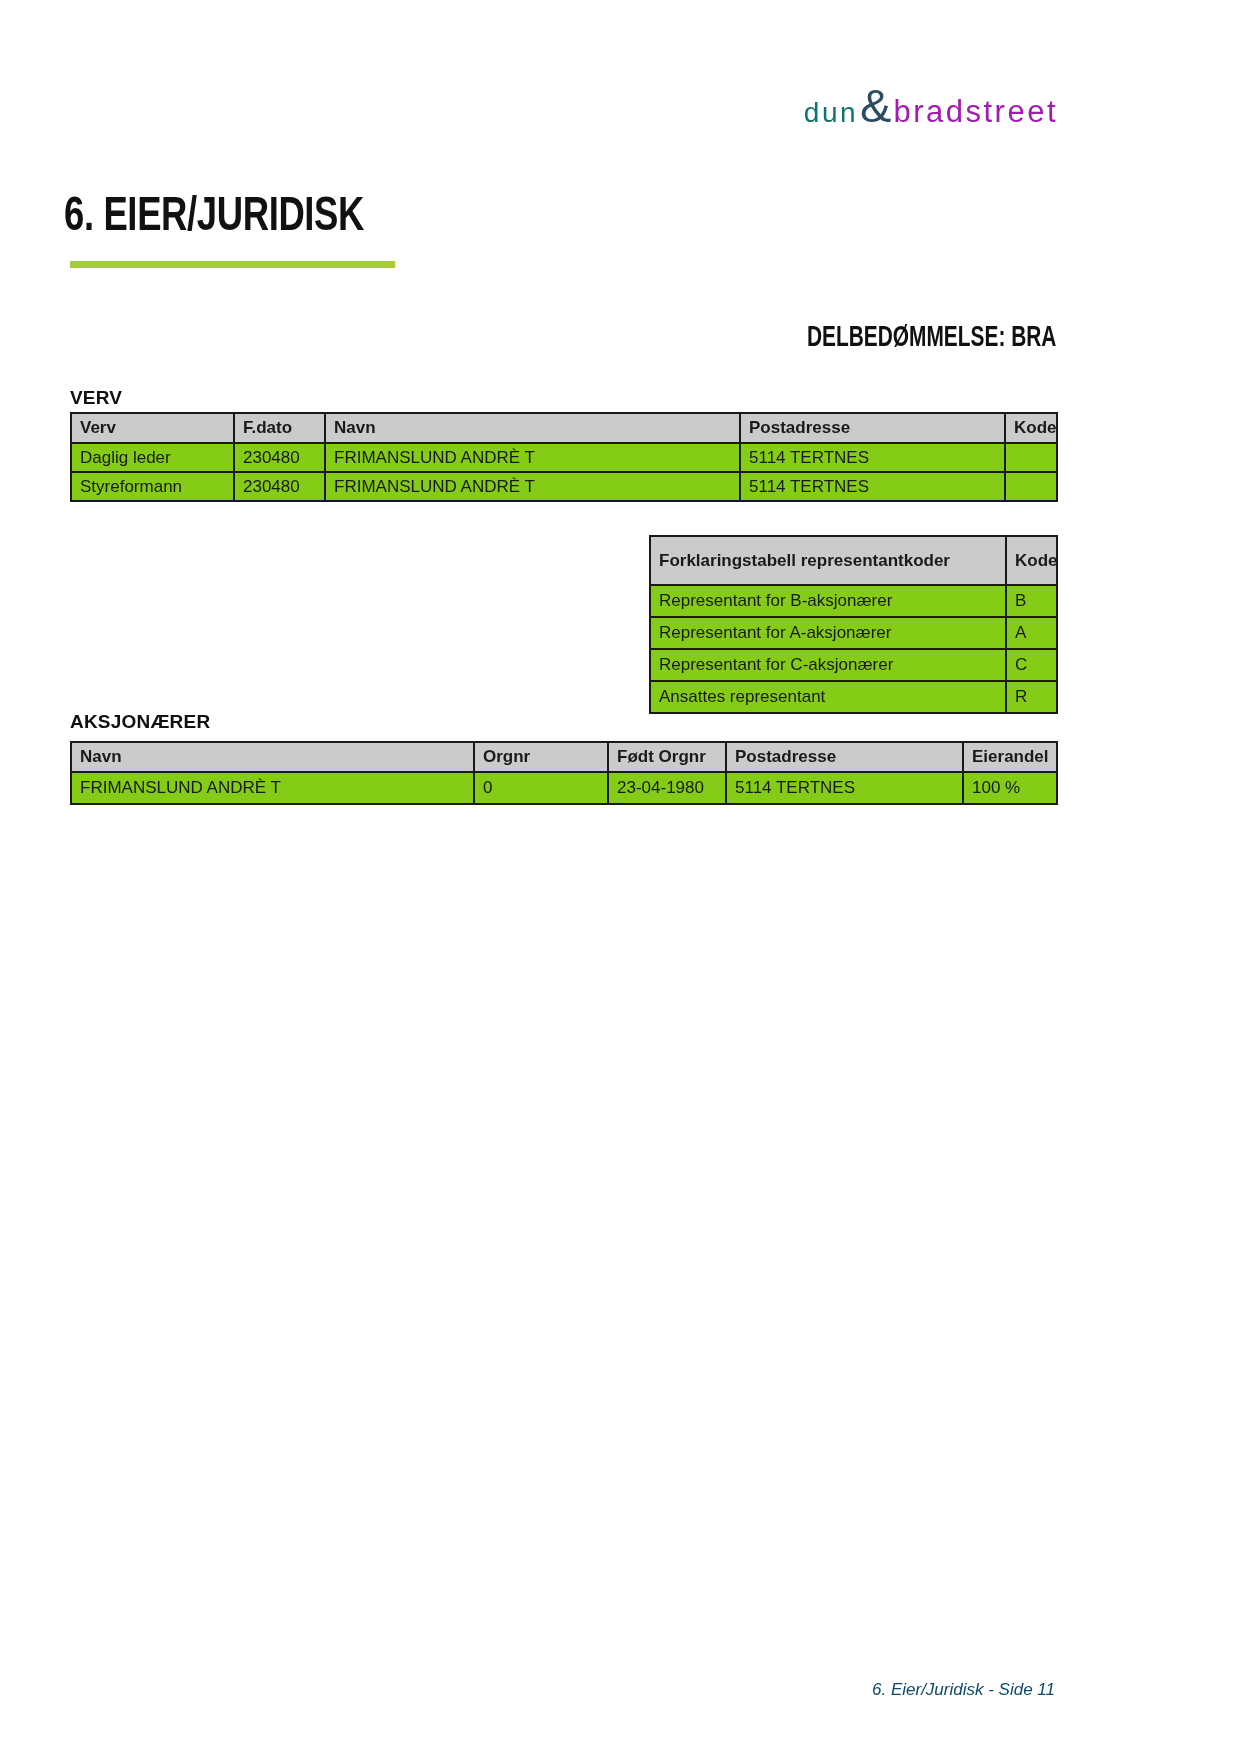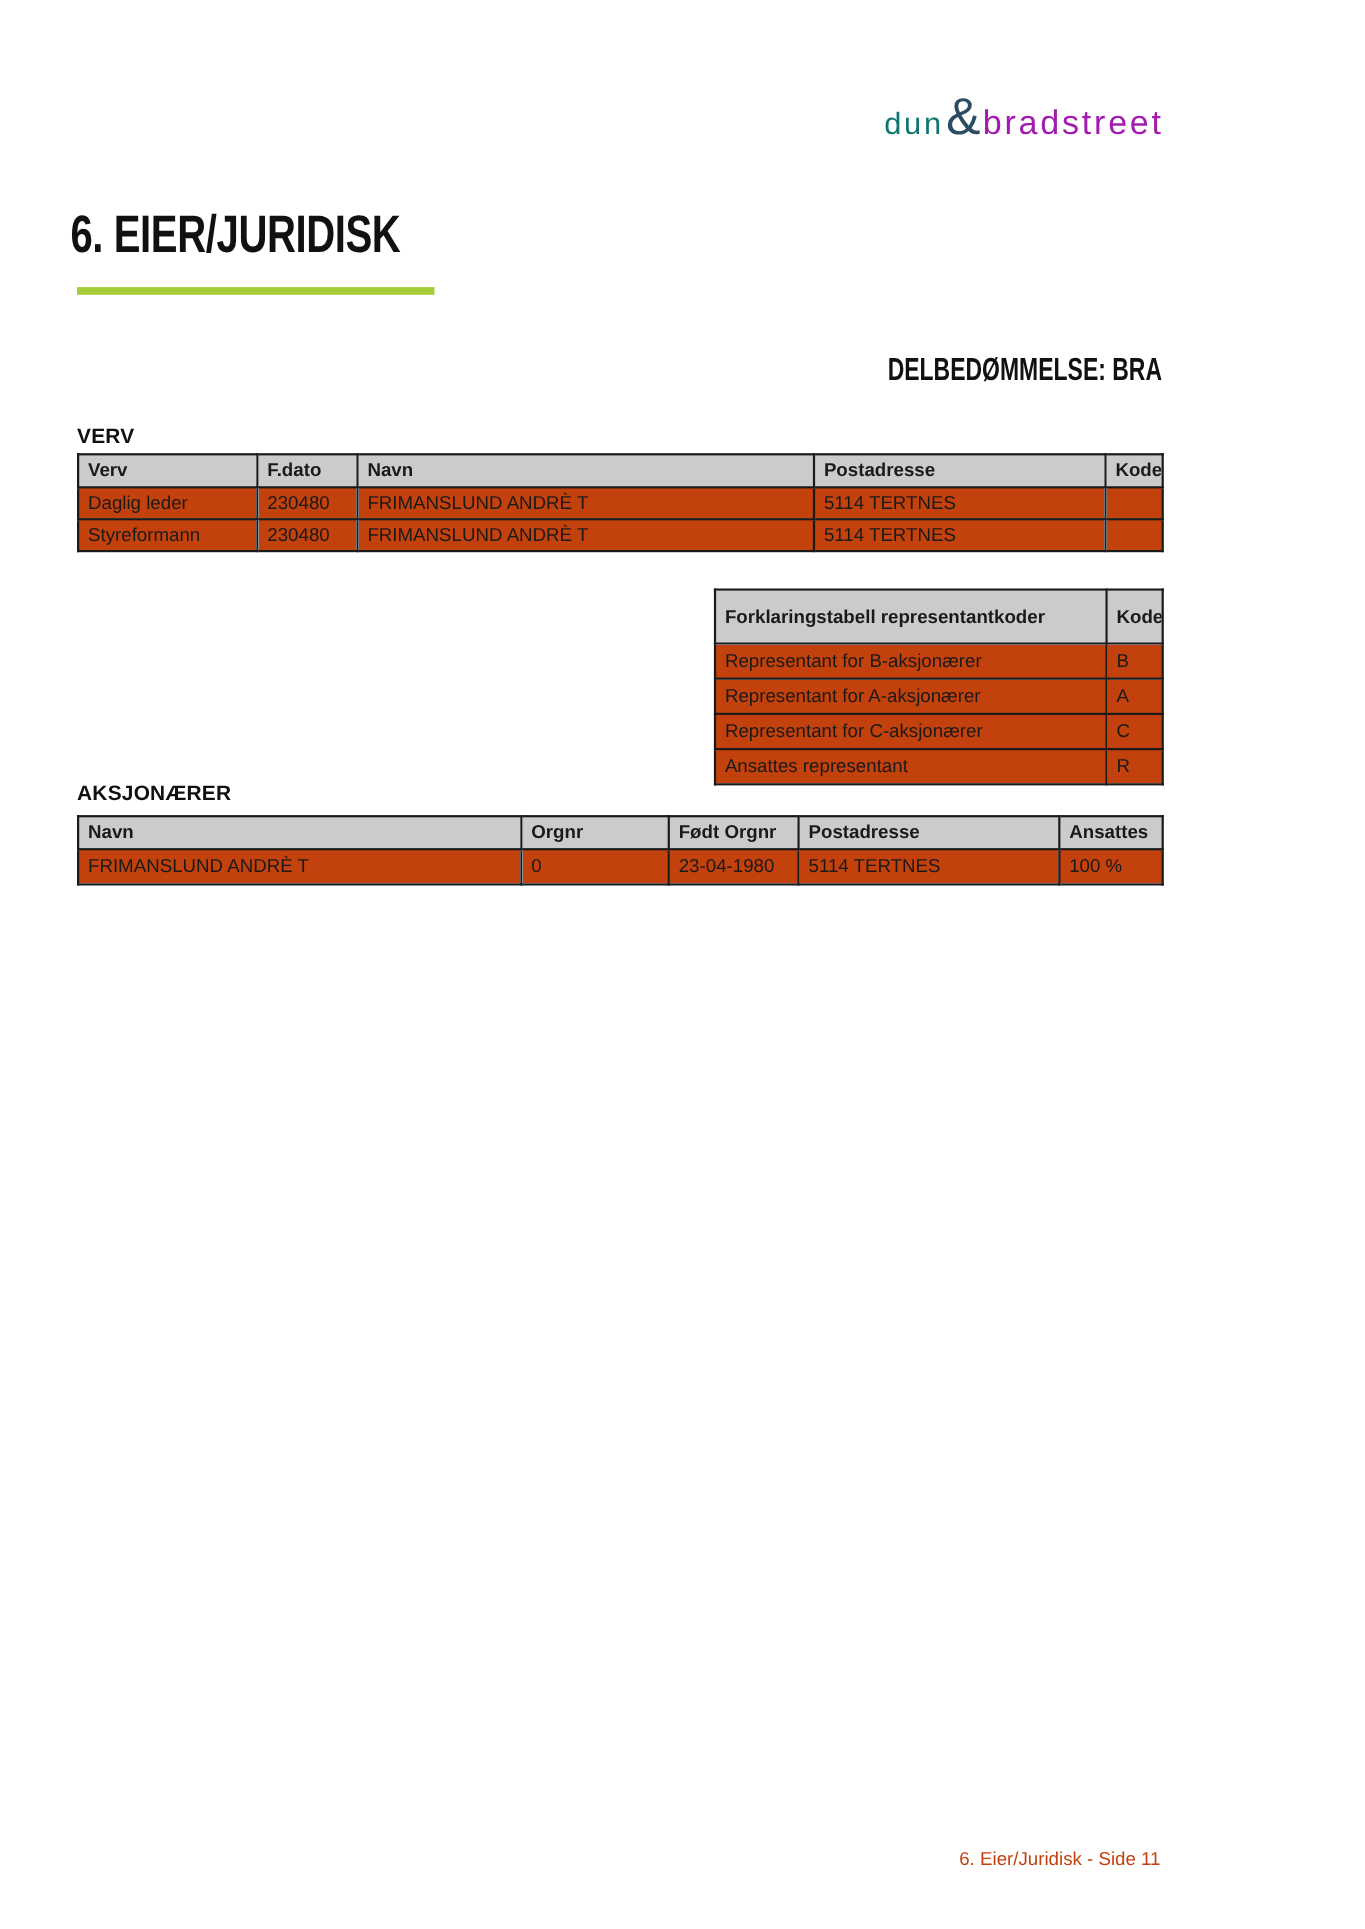--- a/index.html
+++ b/index.html
@@ -30,35 +30,35 @@
   .sec-label.verv { top:387px; }
   .sec-label.aks  { top:711px; }
 
   
   table.tbl { position:absolute; border-collapse:collapse; table-layout:fixed; font-size:17px; color:#1a1a1a; }
   .tbl th, .tbl td {
     border:2px solid #1a1a1a; padding:0 8px; text-align:left;
     overflow:hidden; white-space:nowrap; vertical-align:middle;
   }
   .tbl th { background:#cbcbcb; font-weight:bold; }
-  .tbl td { background:#c2410c; font-weight:normal; }
+  .tbl td { background:#84cc16; font-weight:normal; }
 
   #verv-table { left:70px;  top:412px; width:986px; }
   #verv-table thead tr { height:30px; }
   #verv-table tbody tr { height:29px; }
 
   #rep-table  { left:649px; top:535px; width:407px; }
   #rep-table  thead tr { height:49px;margin-left:20px; }
   #rep-table  tbody tr { height:32px; }
 
   #aks-table  { left:70px;  top:741px; width:986px; }
   #aks-table  thead tr { height:30px; }
   #aks-table  tbody tr { height:32px; }
 
-  .footer { position:absolute; right:186px; top:1680px; font-size:17px; color:#c2410c; }
+  .footer { position:absolute; right:186px; top:1680px; font-size:17px; color:#0c4a6e;font-style:italic; }
 </style>
 </head>
 <body>
 
 <div class="page">
 
   <div class="logo">
     <span class="logo-dun">dun</span>
     <span class="logo-amp">&amp;</span>
     <span class="logo-brad">bradstreet</span>
@@ -146,21 +146,21 @@
         <col style="width:118px">
         <col style="width:237px">
         <col style="width:94px">
     </colgroup>
     <thead>
       <tr>
         <th>Navn</th>
         <th>Orgnr</th>
         <th>Født Orgnr</th>
         <th>Postadresse</th>
-        <th>Ansattes</th>
+        <th>Eierandel</th>
       </tr>
     </thead>
     <tbody>
       <tr>
         <td>FRIMANSLUND ANDRÈ T</td>
         <td>0</td>
         <td>23-04-1980</td>
         <td>5114 TERTNES</td>
         <td>100 %</td>
       </tr>

